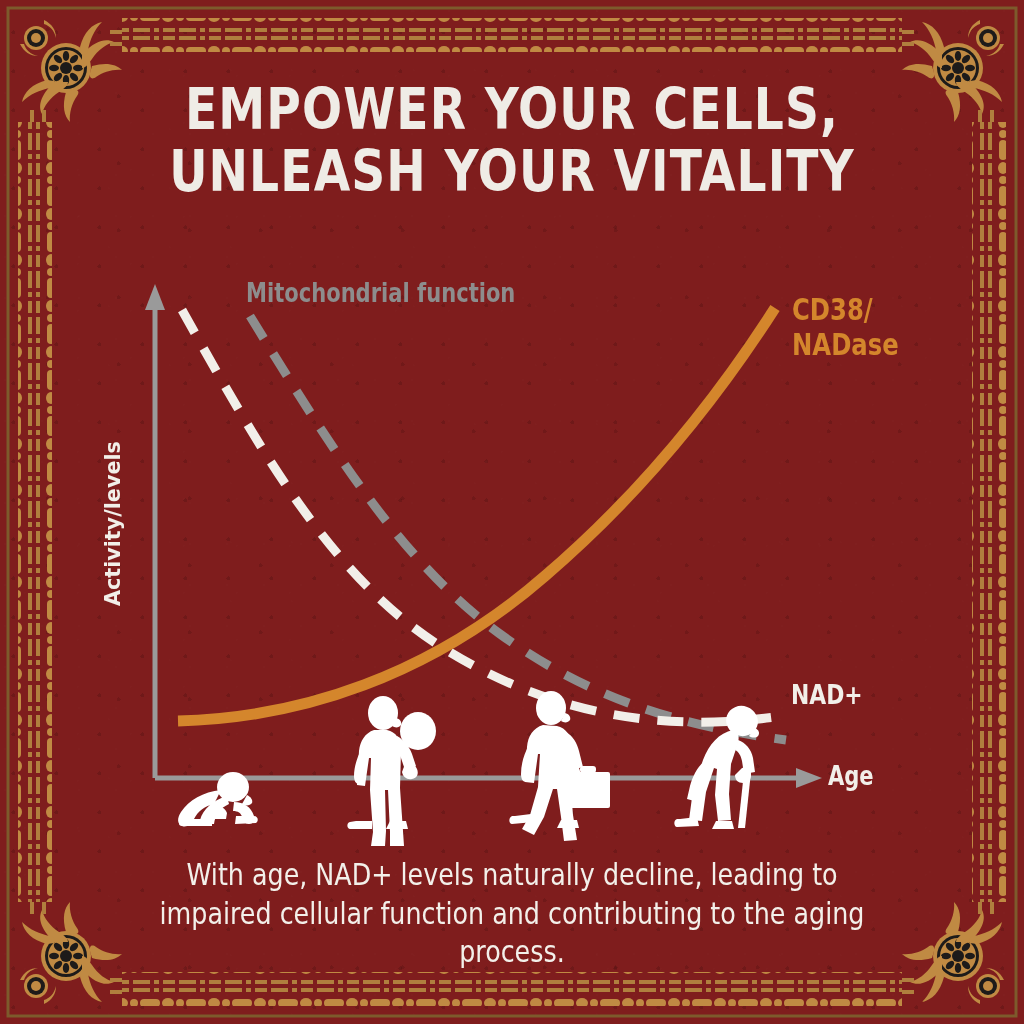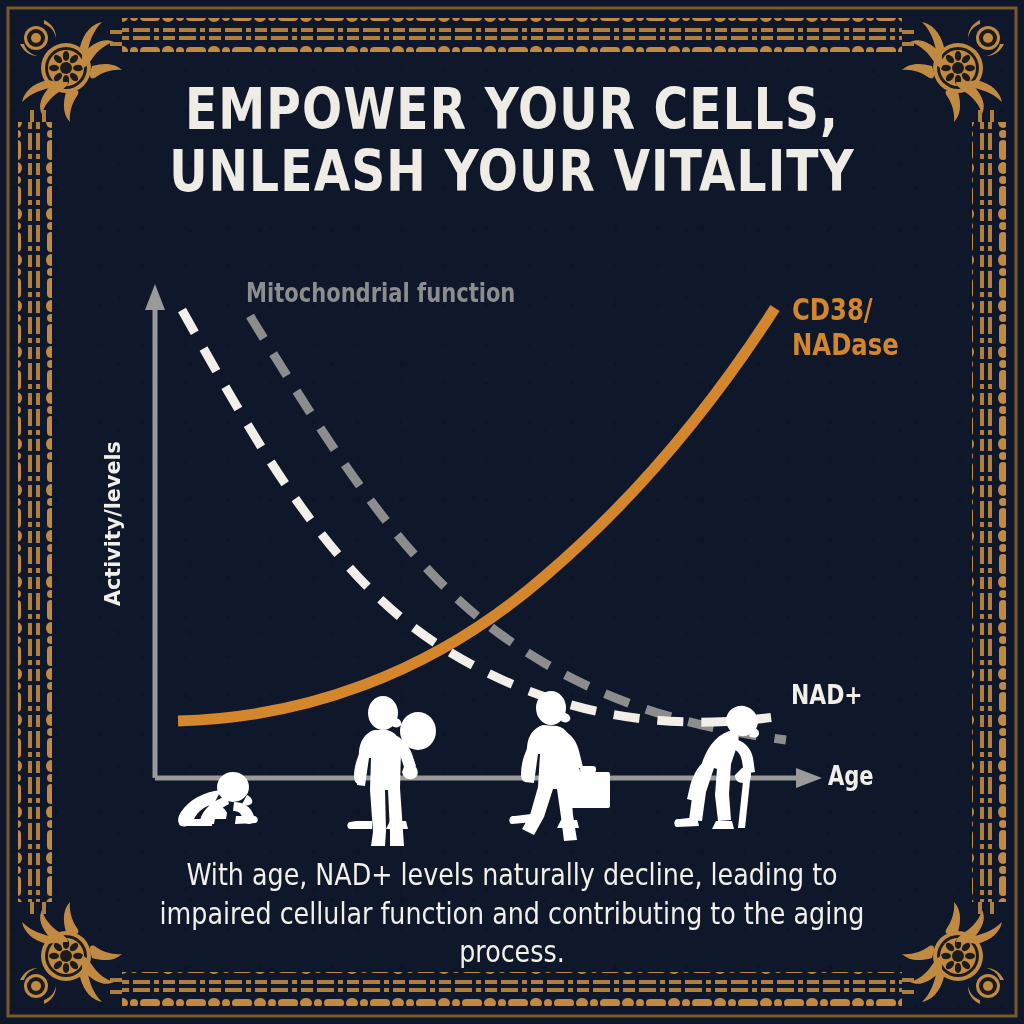--- a/index.html
+++ b/index.html
@@ -4,21 +4,21 @@
 <style>
   html, body {
     margin: 0;
     padding: 0;
     background: #000;
   }
   #poster {
     position: relative;
     width: 1024px;
     height: 1024px;
-    background: #0f172a;
+    background: #7f1d1d;
     overflow: hidden;
     font-family: "Liberation Sans", sans-serif;
   }
   
   #grain {
     position: absolute;
     inset: 0;
     pointer-events: none;
     opacity: .5;
     background-image:

